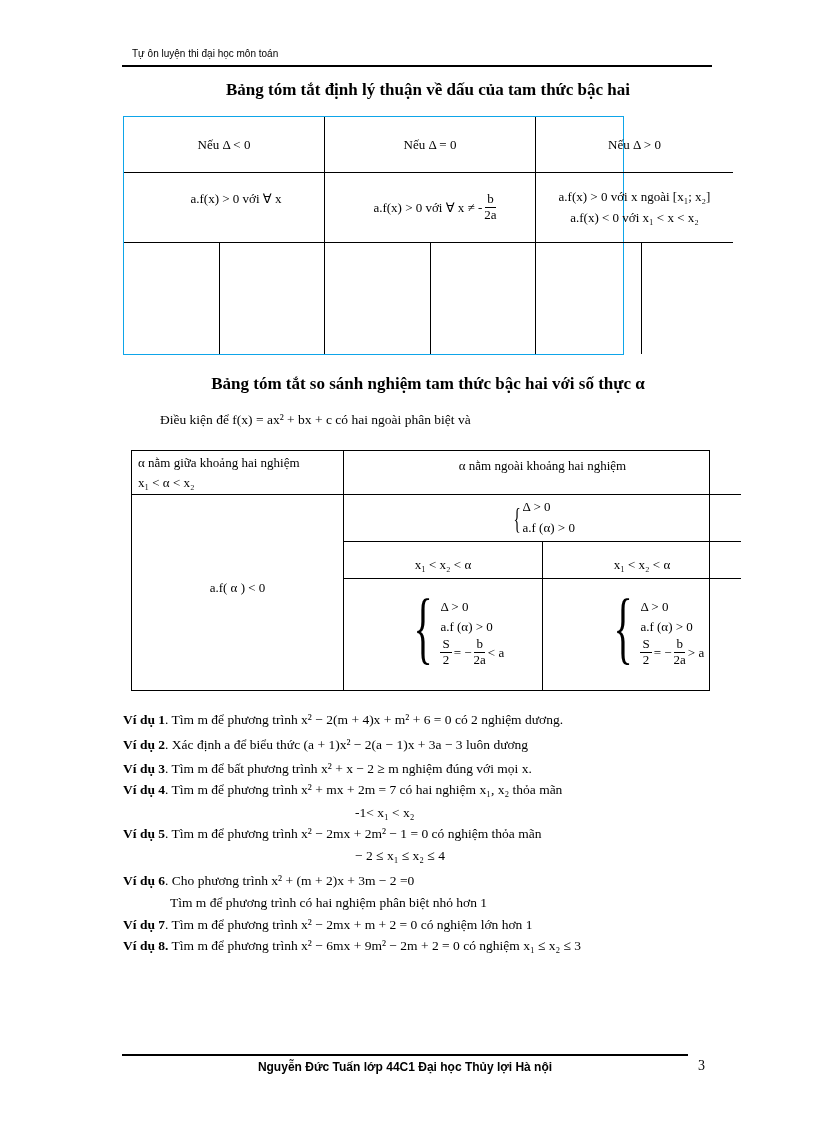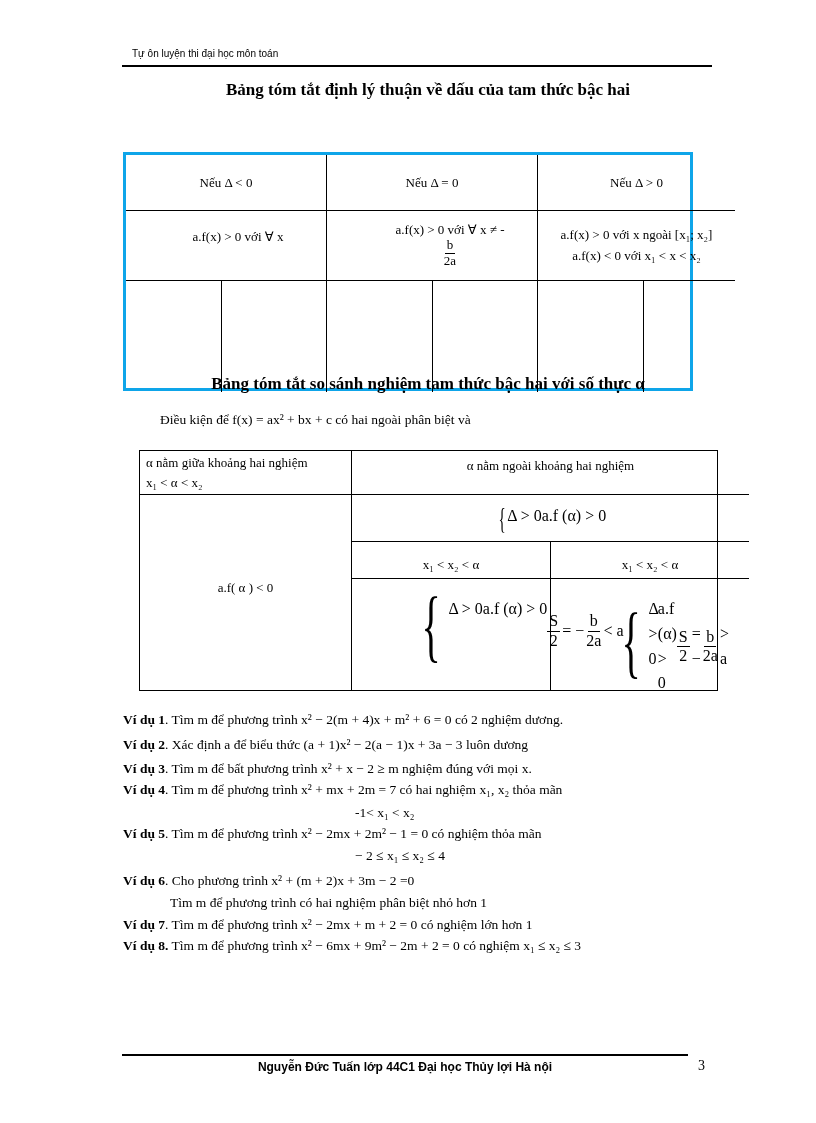--- a/index.html
+++ b/index.html
@@ -10,66 +10,66 @@
   .hdr-text { left:132px; width:590px; top:48px; text-align:left; font-size:10px; }
   .hdr-rule { left:122px; top:65px; width:590px; height:2px; background:#000; }
   .title { left:122px; width:612px; text-align:center; font-weight:bold; font-size:17px; }
   .cell { position:absolute; box-sizing:border-box; display:flex; align-items:center; justify-content:center; text-align:center; font-size:13px; }
   .hline { position:absolute; height:1px; background:#000; }
   .vline { position:absolute; width:1px; background:#000; }
   .frac { display:inline-flex; flex-direction:column; align-items:center; vertical-align:middle; line-height:1.15; margin:0 2px; }
   .frac .num { border-bottom:1px solid #000; padding:0 2px; }
   .sys { display:inline-flex; align-items:stretch; text-align:left; }
   .brace { font-size:30px; line-height:1; display:flex; align-items:center; font-weight:100; transform:scaleX(0.5); margin-right:-2px; }
-  .sys-lines { display:flex; flex-direction:row; justify-content:center; line-height:1.55; font-size:16px; }
+  .sys-lines { display:flex; flex-direction:column; justify-content:center; line-height:1.55; font-size:13px; }
   .ex { left:123px; font-size:13.5px; white-space:nowrap; }
   .ex b { font-weight:bold; }
   .footer-rule { left:122px; top:1054px; width:566px; height:2px; background:#000; }
   .footer-text { left:122px; width:566px; top:1060px; text-align:center; font-size:12px;font-weight:bold; }
   .pageno { left:698px; top:1058px; font-size:14px; }
 </style>
 </head>
 <body>
 
 <div class="abs sans hdr-text">Tự ôn luyện thi đại học môn toán</div>
 <div class="abs hdr-rule"></div>
 
 <div class="abs title" style="top:80px;">Bảng tóm tắt định lý thuận về dấu của tam thức bậc hai</div>
 
-<div class="abs" style="left:123px;top:116px;width:570px;height:239px;border:3px solid #0ea5e9;box-sizing:border-box;margin-top:36px;">
+<div class="abs" style="left:123px;top:116px;width:501px;height:239px;border:1px solid #0ea5e9;box-sizing:border-box;">
   <div class="hline" style="left:0;top:55px;width:609px;"></div>
   <div class="hline" style="left:0;top:125px;width:609px;"></div>
   <div class="vline" style="left:200px;top:0;height:237px;"></div>
   <div class="vline" style="left:411px;top:0;height:237px;"></div>
   <div class="vline" style="left:95px;top:125px;height:112px;"></div>
   <div class="vline" style="left:306px;top:125px;height:112px;"></div>
   <div class="vline" style="left:517px;top:125px;height:112px;"></div>
 
   <div class="cell" style="left:0;top:0;width:200px;height:55px;">Nếu  Δ &lt; 0</div>
   <div class="cell" style="left:201px;top:0;width:210px;height:55px;">Nếu  Δ = 0</div>
   <div class="cell" style="left:412px;top:0;width:197px;height:55px;">Nếu  Δ &gt; 0</div>
 
   <div class="cell" style="left:12px;top:56px;width:200px;height:52px;">a.f(x) &gt; 0 với  ∀ x</div>
-  <div class="cell" style="left:219px;top:56px;width:210px;height:69px;flex-direction:column;">
+  <div class="cell" style="left:207px;top:56px;width:210px;height:69px;">
     <span>a.f(x) &gt; 0 với  ∀ x  ≠ -</span>
     <span class="frac">
       <span class="num">b</span>
       <span>2a</span>
     </span>
   </div>
   <div class="cell" style="left:412px;top:56px;width:197px;height:69px;flex-direction:column;line-height:1.6;">
     <span>a.f(x) &gt; 0 với x ngoài [x₁; x₂]</span>
     <span>a.f(x) &lt; 0 với  x₁ &lt; x &lt; x₂</span>
   </div>
 </div>
 
 <div class="abs title" style="top:374px;">Bảng tóm tắt so sánh nghiệm tam thức bậc hai với số thực α</div>
 <div class="abs" style="left:160px;top:412px;font-size:13.5px;">Điều kiện để f(x) = ax² + bx + c có hai ngoài phân biệt và</div>
 
-<div class="abs" style="left:139px;top:450px;width:579px;height:241px;border:1px solid #000;box-sizing:border-box;">
+<div class="abs" style="left:131px;top:450px;width:579px;height:241px;border:1px solid #000;box-sizing:border-box;">
   <div class="vline" style="left:211px;top:0;height:239px;"></div>
   <div class="hline" style="left:0;top:43px;width:609px;"></div>
   <div class="hline" style="left:211px;top:90px;width:398px;"></div>
   <div class="hline" style="left:211px;top:127px;width:398px;"></div>
   <div class="vline" style="left:410px;top:90px;height:149px;"></div>
 
   <div class="abs" style="left:6px;top:2px;font-size:13px;line-height:20px;">
     <div>α  nằm giữa khoảng hai nghiệm</div>
     <div>x₁ &lt; α &lt; x₂</div>
   </div>

